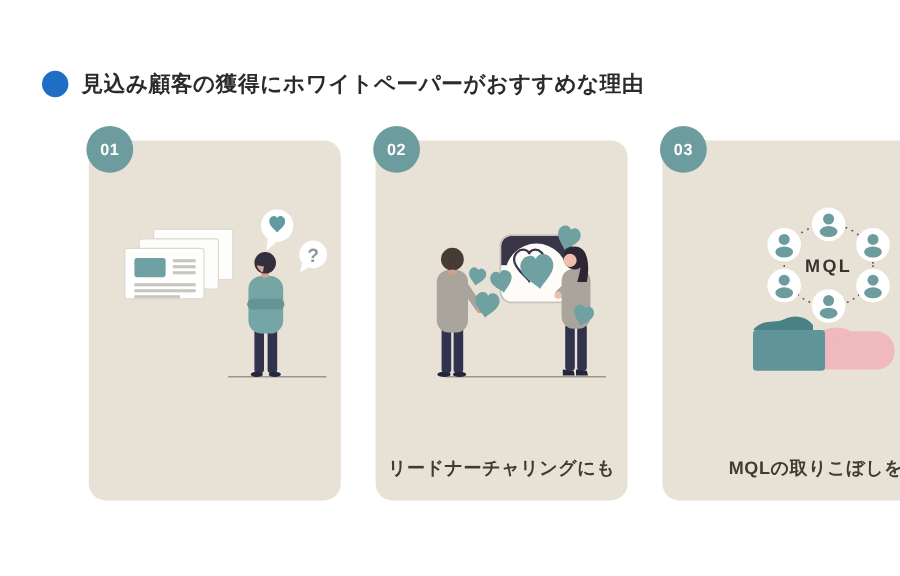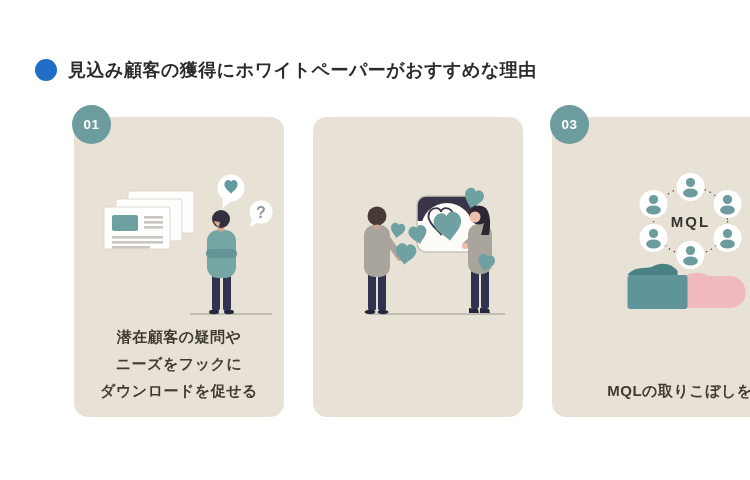--- a/index.html
+++ b/index.html
@@ -81,28 +81,24 @@
         <circle cx="157" cy="71" r="13.5" fill="#ffffff"></circle>
         <polygon points="149,82 157,84 148,92" fill="#ffffff"></polygon>
         <use href="#heart" transform="translate(157,73) scale(1.1)" fill="#5f9ba0"></use>
       </g>
       <g>
         <circle cx="187" cy="95" r="11.5" fill="#ffffff"></circle>
         <polygon points="178,102 186,104 176,110" fill="#ffffff"></polygon>
         <text x="187" y="101" text-anchor="middle" font-size="16" font-weight="bold" fill="#8e999b">?</text>
       </g>
     </svg>
-    <div class="caption">
-      <span>潜在顧客の疑問や</span>
-      <span>ニーズをフックに</span>
-      <span>ダウンロードを促せる</span>
-    </div>
   </div>
 
   <div class="card">
+    <div class="badge">02</div>
     <svg class="illus" viewBox="0 0 210 210">
       <line x1="58" y1="197" x2="192" y2="197" stroke="#9c978c" stroke-width="1.2"></line>
       <g>
         <clipPath id="frameclip">
             <rect x="104" y="79" width="60" height="56" rx="9"></rect>
           </clipPath>
         <rect x="104" y="79" width="60" height="56" rx="9" fill="#fdfcf9"></rect>
         <g clip-path="url(#frameclip)">
           <rect x="104" y="79" width="60" height="25" fill="#3a3449"></rect>
           <circle cx="134" cy="112" r="26" fill="#fdfcf9"></circle>
@@ -134,20 +130,21 @@
         <rect x="155" y="107" width="24" height="50" rx="10" fill="#a9a49c"></rect>
         <line x1="166" y1="116" x2="153" y2="128" stroke="#a9a49c" stroke-width="7" stroke-linecap="round"></line>
         <circle cx="152" cy="129" r="3" fill="#efbfae"></circle>
         <circle cx="166" cy="98" r="9.5" fill="#2c2733"></circle>
         <circle cx="162" cy="100" r="5.5" fill="#efbfae"></circle>
         <path d="M171,90 c7,4 7,18 5,28 h-8 c3,-9 4,-20 3,-28 z" fill="#2c2733"></path>
         <use href="#heart" transform="translate(172,150) scale(1.4) rotate(14)" fill="#70a1a2"></use>
       </g>
     </svg>
     <div class="caption">
+      <span>リードナーチャリングにも</span>
     </div>
   </div>
 
   <div class="card wide">
     <div class="badge">03</div>
     <svg class="illus" viewBox="0 0 215 210">
       <ellipse cx="118" cy="104" rx="37" ry="34" fill="none" stroke="#5a554d" stroke-width="1.3" stroke-dasharray="1.5 4"></ellipse>
       <g>
         <g>
             <circle cx="118" cy="70" r="14" fill="#ffffff"></circle>

